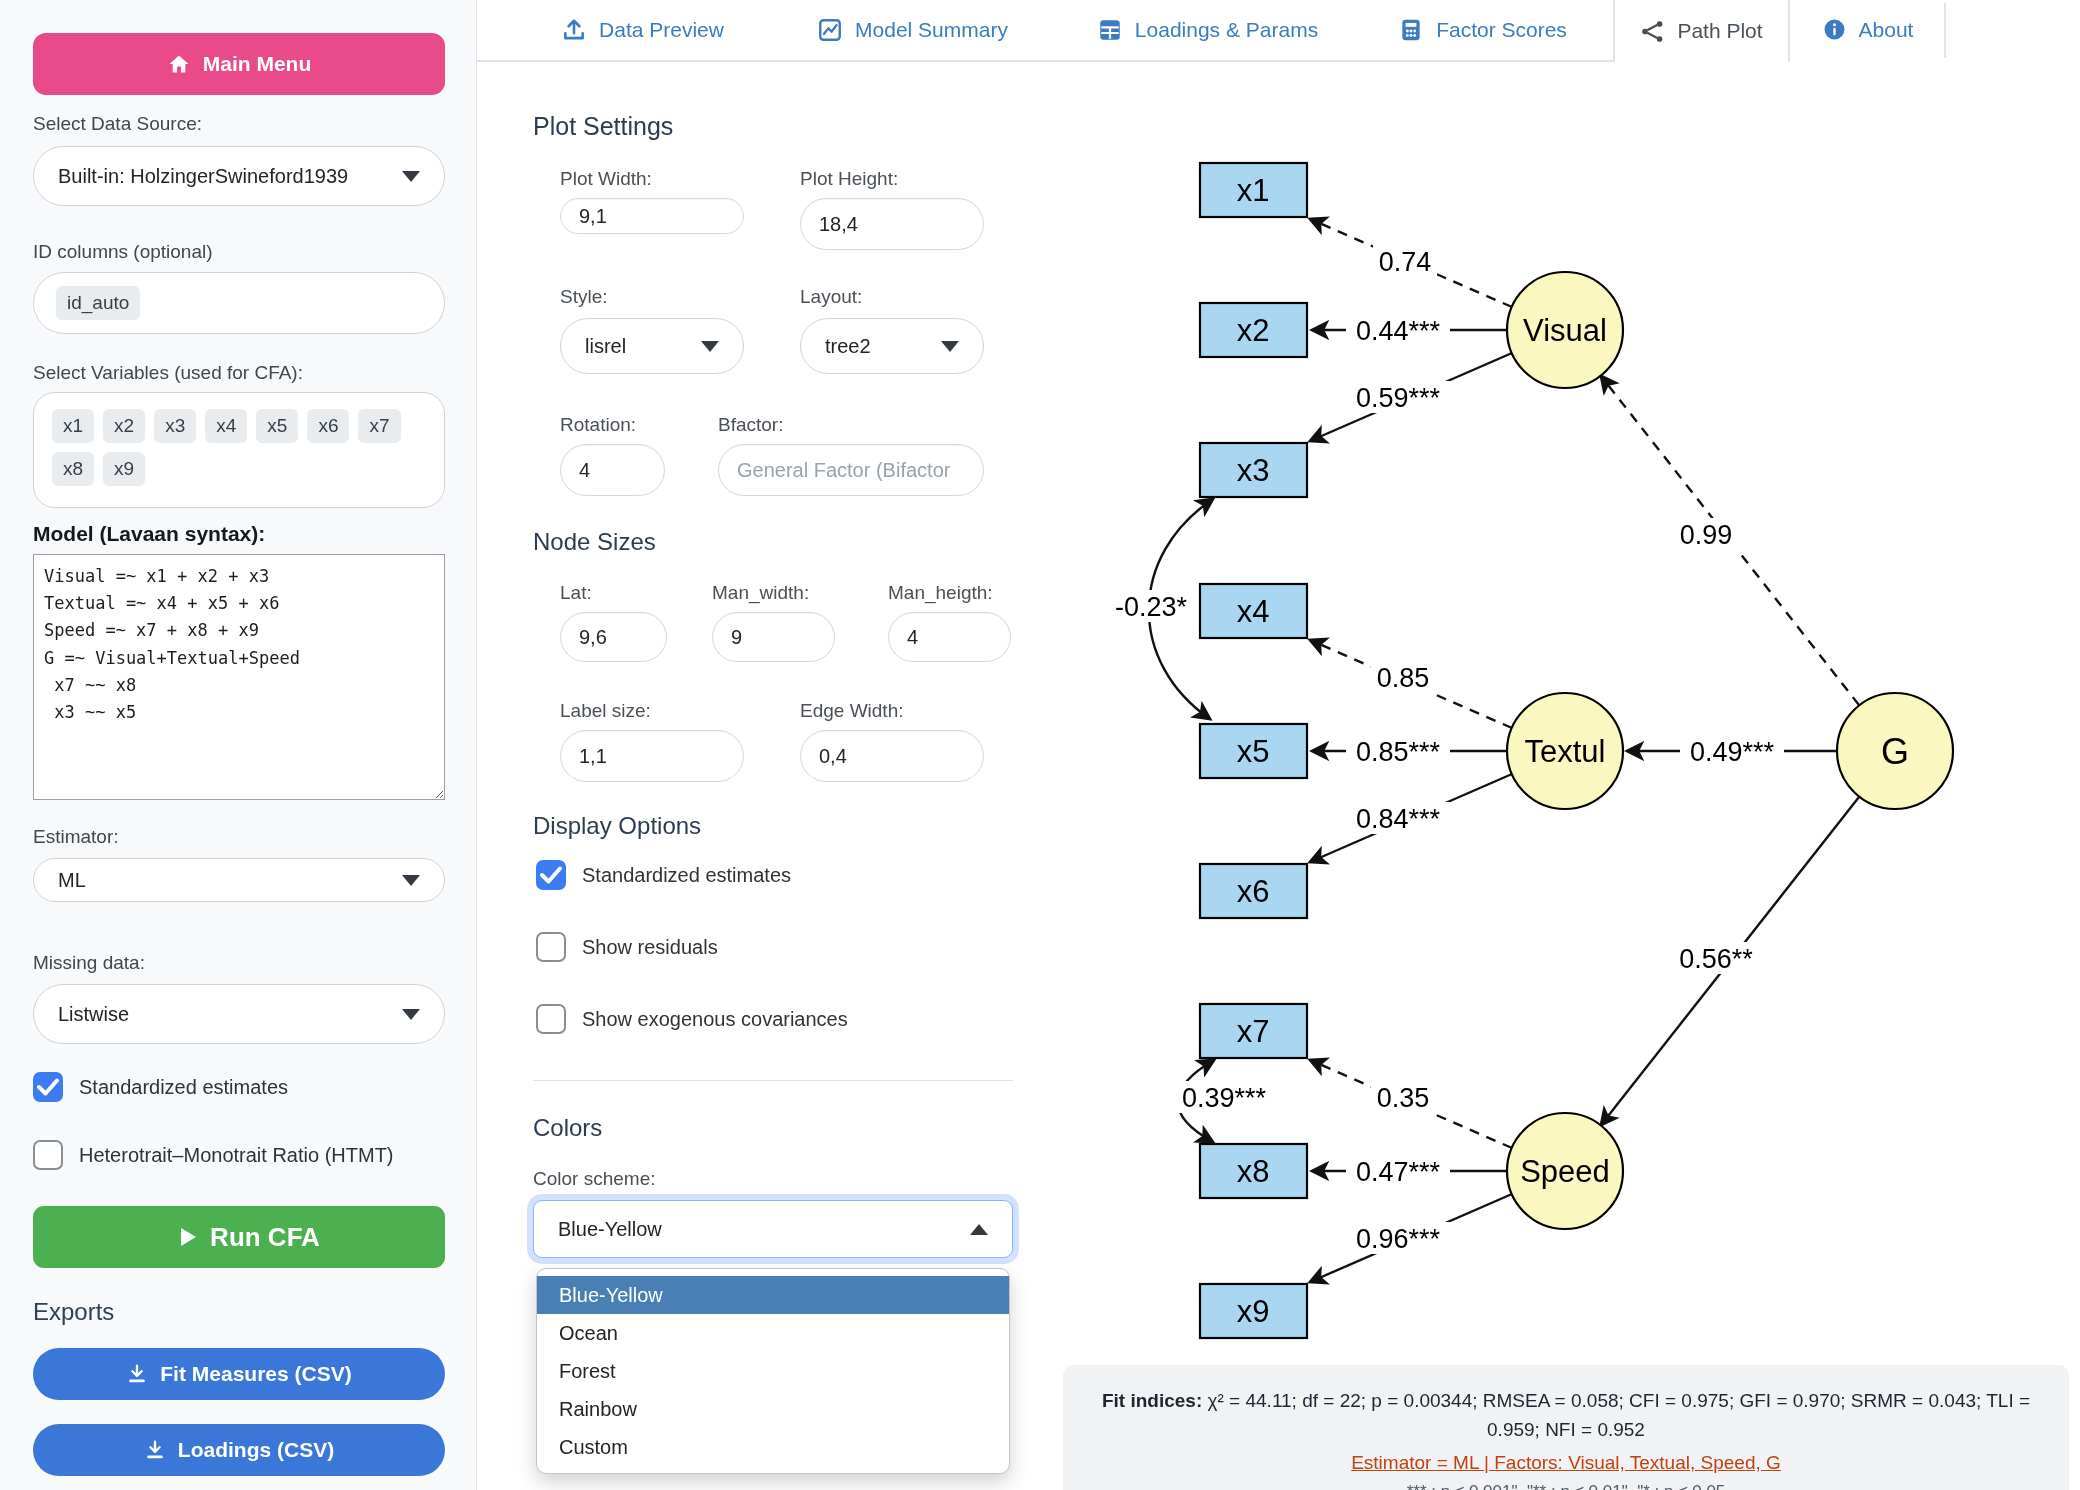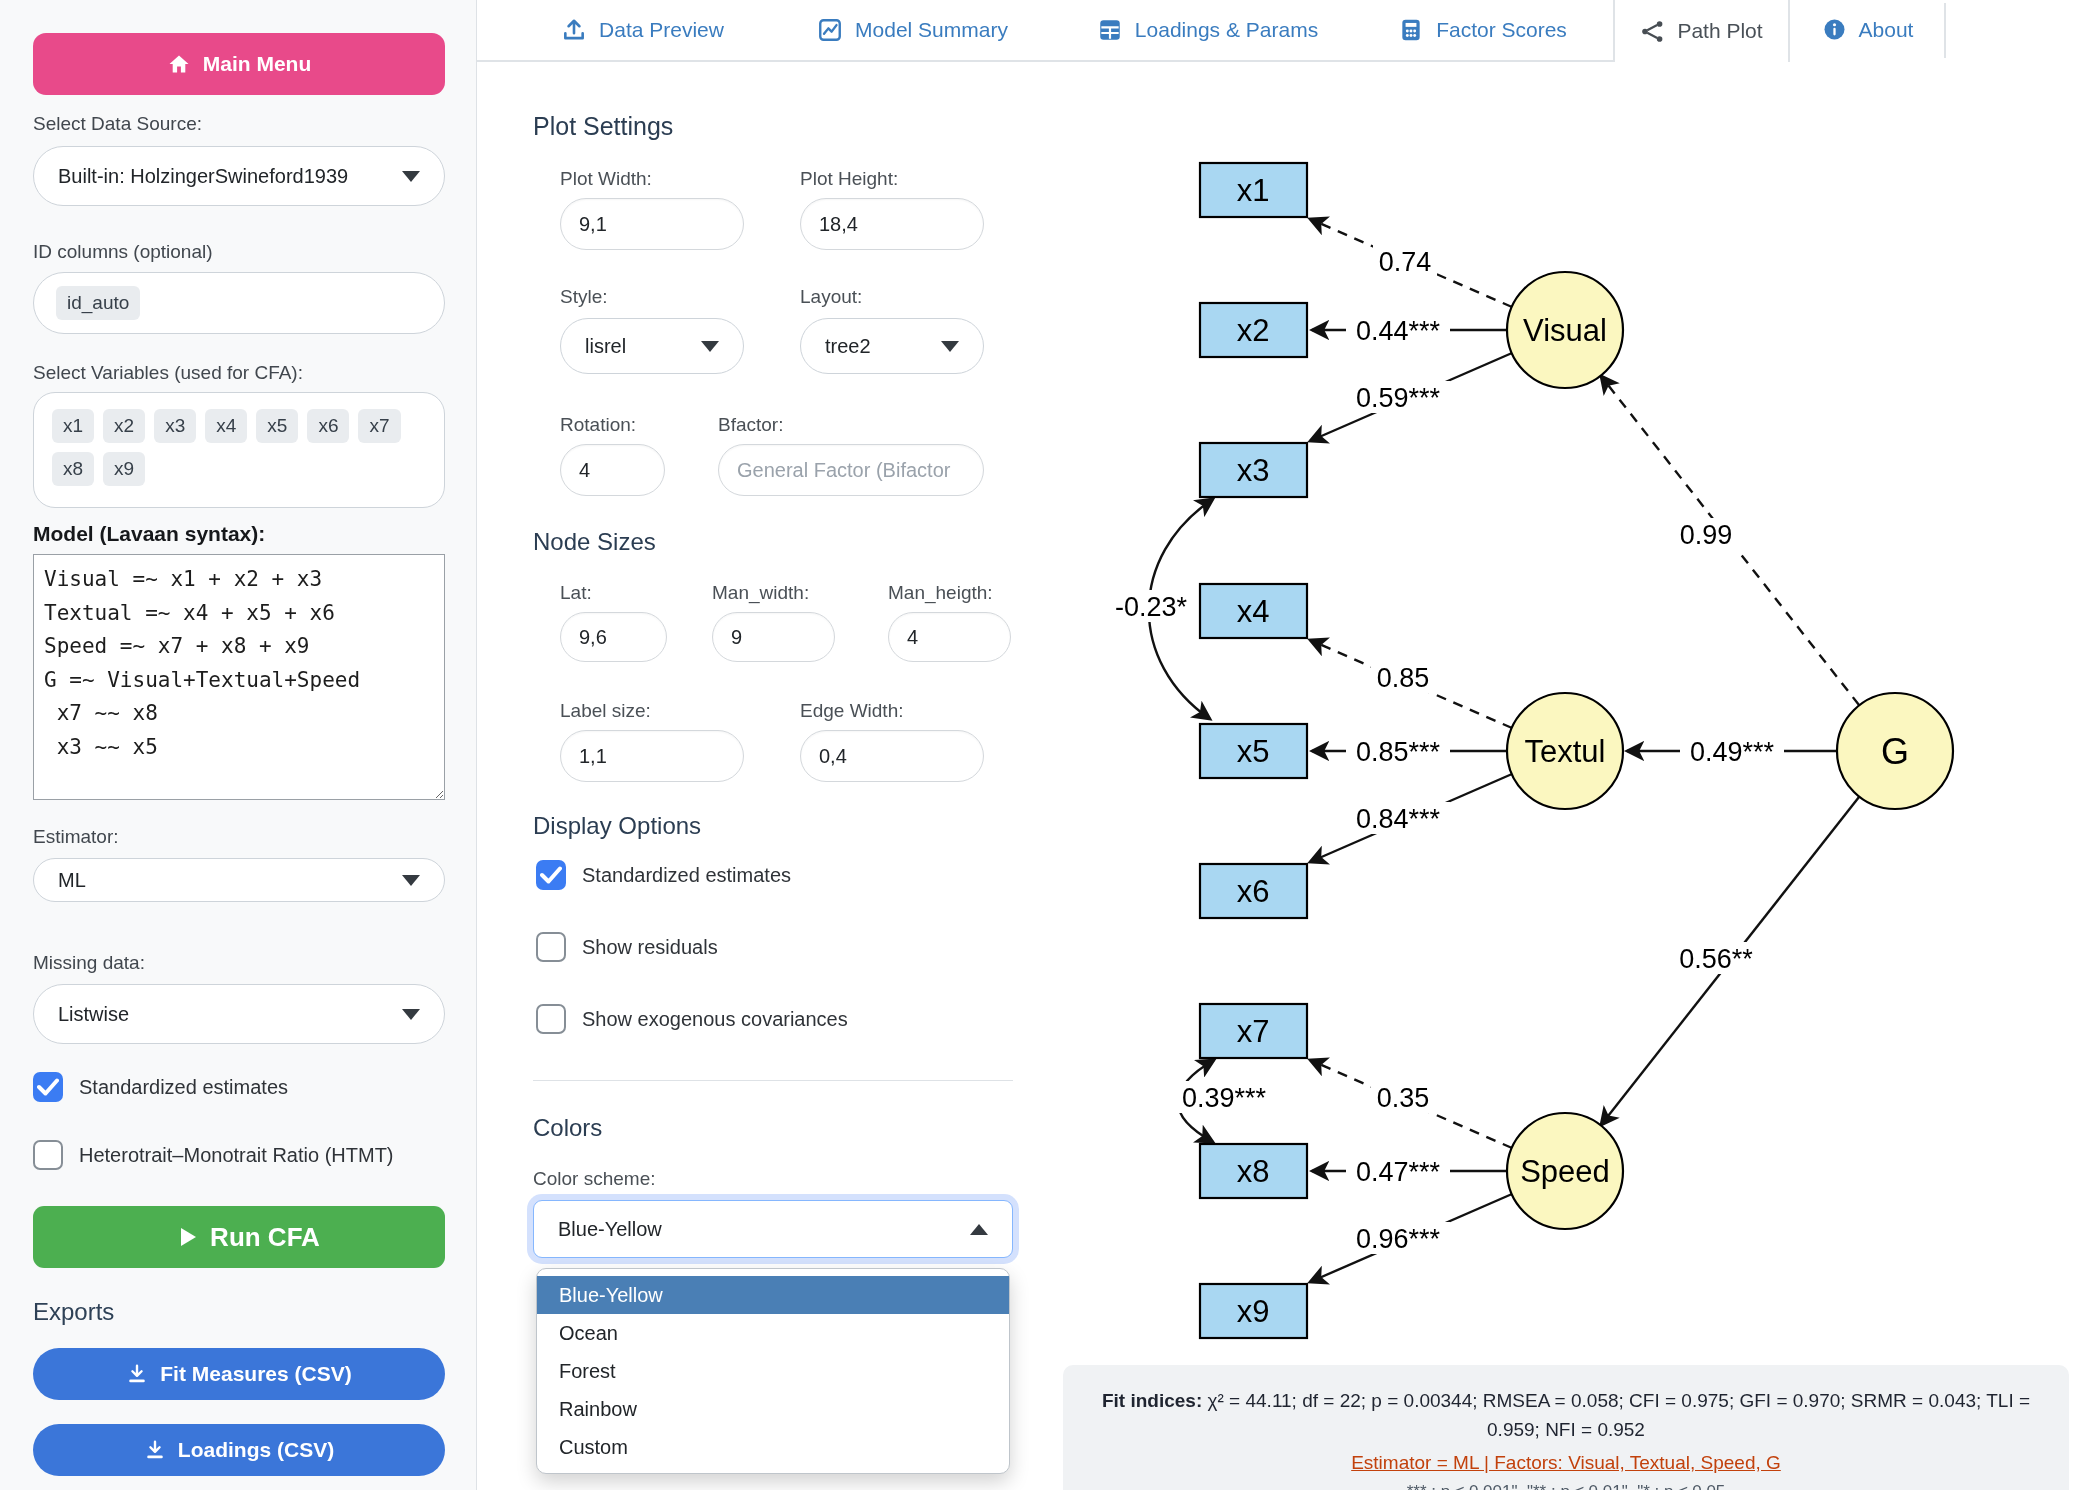--- a/index.html
+++ b/index.html
@@ -21,21 +21,21 @@
               border-bottom:11px solid #343a40; }
   .tagbox { position:absolute; background:#fff; border:1px solid #ced4da; }
   .chip { display:inline-flex; align-items:center; background:#e9ecef; border-radius:6px;
           padding:0 11px; height:34px; font-size:19px; color:#37404a; }
   .btn { position:absolute; display:flex; align-items:center; justify-content:center;
          color:#fff; font-weight:bold; cursor:pointer; }
   #main-menu-btn { background:#e84a8a; border-radius:13px; font-size:21px; gap:12px;}
   #run-cfa-btn  { background:#4caf50; border-radius:11px; font-size:26px; gap:12px;padding-left:20px;}
   .export-btn { background:#3b76d9; border-radius:27px; font-size:21px; gap:12px;}
   #model-textarea { position:absolute; border:1px solid #9aa0a6; background:#fff; resize:both;
-                    font-family:"DejaVu Sans Mono", monospace; font-size:21px; line-height:1.6;
+                    font-family:"DejaVu Sans Mono", monospace; font-size:17px; line-height:1.6;
                     color:#1d1d1d; padding:8px 10px; }
   .cb-row { position:absolute; display:flex; align-items:center; gap:16px; }
   .cb { width:30px; height:30px; border-radius:7px; flex:0 0 30px; position:relative; }
   .cb.off { background:#fff; border:2px solid #868e96; }
   .cb.on  { background:#3b7cf3; }
   .cb.on svg { position:absolute; left:4px; top:6px; }
   .cb-lab { font-size:20px; color:#2f3338; }
 
   
   .tab { position:absolute; top:0; height:59px; display:flex; align-items:center; gap:12px;
@@ -237,21 +237,21 @@
     <rect x="10.9" y="10.3" width="2.2" height="7.4" rx="1.1" fill="#fff"></rect>
     </svg>
   <span>About</span>
 </div>
 <div id="about-sep" style="left:1944px; top:3px; height:55px;"></div>
 
 <div class="h-main" style="left:533px; top:112px;">Plot Settings</div>
 
 <div class="fld-lbl" style="left:560px; top:168px;">Plot Width:</div>
 <div class="fld-lbl" style="left:800px; top:168px;">Plot Height:</div>
-<input class="pill-input" style="left: 560px; top: 198px; width: 184px; height: 52px;" value="9,1">
+<input class="pill-input" style="left: 560px; top: 198px; width: 184px; height: 36px;" value="9,1">
 <input class="pill-input" style="left: 800px; top: 198px; width: 184px; height: 52px;" value="18,4">
 
 <div class="fld-lbl" style="left:560px; top:286px;text-align:center;">Style:</div>
 <div class="fld-lbl" style="left:800px; top:286px;">Layout:</div>
 <div class="pill-select" style="left:560px; top:318px; width:184px; height:56px; border-radius:28px;">
   <span>lisrel</span>
   <span class="caret-dn"></span>
 </div>
 <div class="pill-select" style="left:800px; top:318px; width:184px; height:56px; border-radius:28px;">
   <span>tree2</span>

